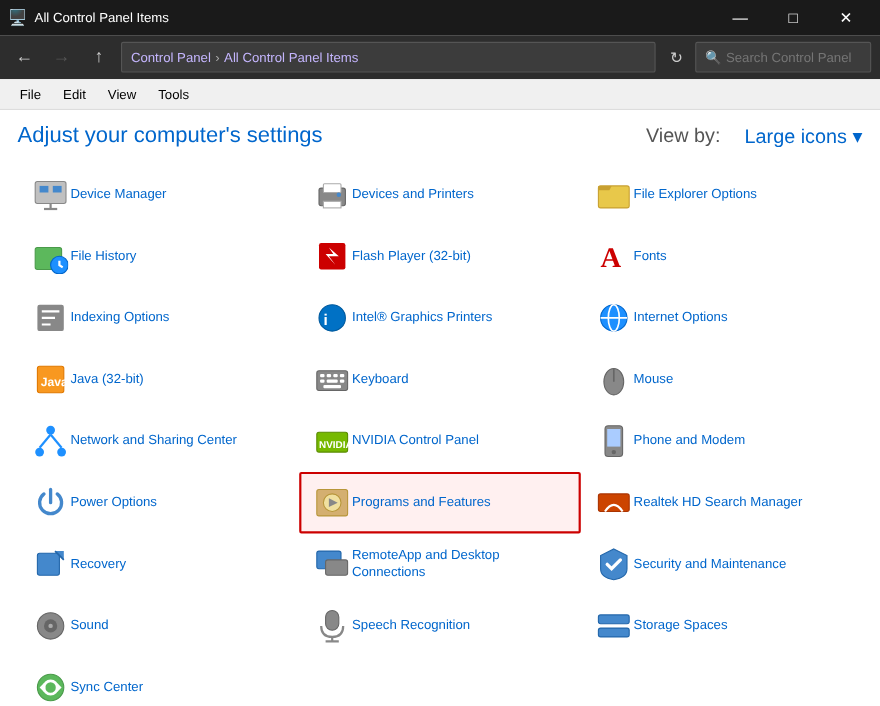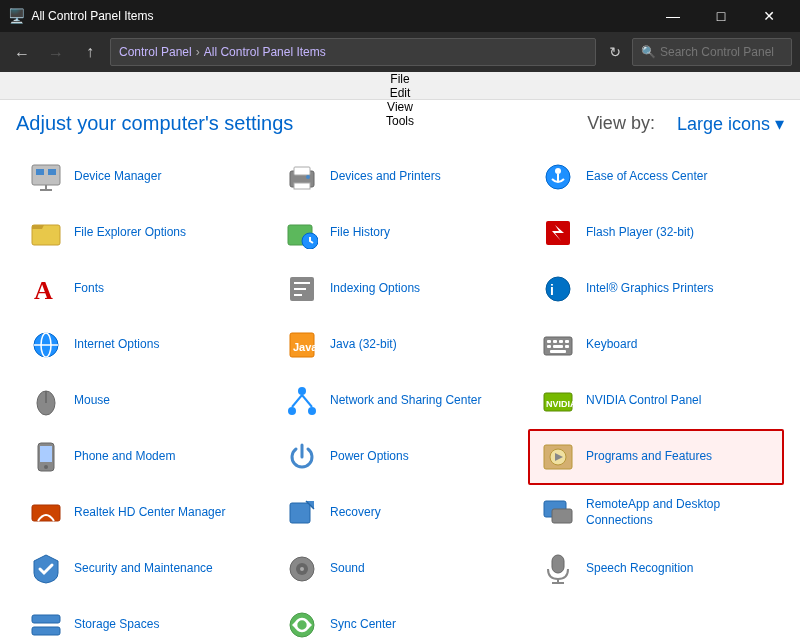--- a/index.html
+++ b/index.html
@@ -96,21 +96,20 @@
     .search-icon-sm { color: #aaa; font-size: 12px; }
 
     
     .menu-bar {
       background: #f0f0f0;
       height: 28px;
       display: flex;
       align-items: center;
       padding: 0 8px;
       border-bottom: 1px solid #ddd;
-      flex-direction: column;
     }
     .menu-item {
       padding: 0 10px;
       height: 28px;
       display: flex;
       align-items: center;
       font-size: 12px;
       color: #000;
       cursor: pointer;
     }
@@ -147,21 +146,20 @@
 
     
     .items-grid {
       display: grid;
       grid-template-columns: repeat(3, 1fr);
       gap: 0;
     }
     .grid-item {
       display: flex;
       align-items: center;
-      gap: 10px;
       padding: 8px 10px;
       cursor: pointer;
       border: 2px solid transparent;
       border-radius: 2px;
     }
     .grid-item.highlighted {
       border: 2px solid #cc0000;
       background: #fff0f0;
     }
     .item-icon {
@@ -260,31 +258,20 @@
             <rect x="8" y="6" width="16" height="8" rx="1" fill="#fff" stroke="#aaa" stroke-width="1"></rect>
             <rect x="8" y="22" width="16" height="6" fill="#fff" stroke="#aaa" stroke-width="1"></rect>
             <circle cx="22" cy="16" r="2" fill="#4488cc"></circle>
           </svg>
         </div>
         <span class="item-label">Devices and Printers</span>
       </div>
       <div class="grid-item">
         <div class="item-icon">
           <svg viewBox="0 0 32 32" class="icon-svg">
-            <circle cx="16" cy="16" r="12" fill="#1e90ff" stroke="#0066cc" stroke-width="1"></circle>
-            <circle cx="16" cy="10" r="3" fill="#fff"></circle>
-            <path d="M10 18 Q16 24 22 18" stroke="#fff" stroke-width="2" fill="none"></path>
-            <line x1="16" y1="13" x2="16" y2="20" stroke="#fff" stroke-width="2"></line>
-          </svg>
-        </div>
-        <span class="item-label">Ease of Access Center</span>
-      </div>
-      <div class="grid-item">
-        <div class="item-icon">
-          <svg viewBox="0 0 32 32" class="icon-svg">
             <rect x="2" y="8" width="28" height="20" rx="2" fill="#e8c84a" stroke="#c8a030" stroke-width="1"></rect>
             <path d="M2 12 L12 12 L14 8 L2 8 Z" fill="#c8a030"></path>
           </svg>
         </div>
         <span class="item-label">File Explorer Options</span>
       </div>
       <div class="grid-item">
         <div class="item-icon">
           <svg viewBox="0 0 32 32" class="icon-svg">
             <rect x="2" y="8" width="24" height="20" rx="2" fill="#5cb85c" stroke="#4a9a4a" stroke-width="1"></rect>
@@ -425,21 +412,21 @@
         </div>
         <span class="item-label">Programs and Features</span>
       </div>
       <div class="grid-item">
         <div class="item-icon">
           <svg viewBox="0 0 32 32" class="icon-svg">
             <rect x="2" y="8" width="28" height="16" rx="2" fill="#cc4400" stroke="#aa3300" stroke-width="1"></rect>
             <path d="M8 24 Q16 12 24 24" stroke="#fff" stroke-width="2" fill="none"></path>
           </svg>
         </div>
-        <span class="item-label">Realtek HD Center Manager</span>
+        <span class="item-label">Realtek HD Search Manager</span>
       </div>
       <div class="grid-item">
         <div class="item-icon">
           <svg viewBox="0 0 32 32" class="icon-svg">
             <rect x="4" y="6" width="20" height="20" rx="2" fill="#4488cc" stroke="#2266aa" stroke-width="1"></rect>
             <polygon points="20,4 28,4 28,12" fill="#4488cc"></polygon>
             <line x1="20" y1="4" x2="28" y2="12" stroke="#2266aa" stroke-width="1.5"></line>
           </svg>
         </div>
         <span class="item-label">Recovery</span>

